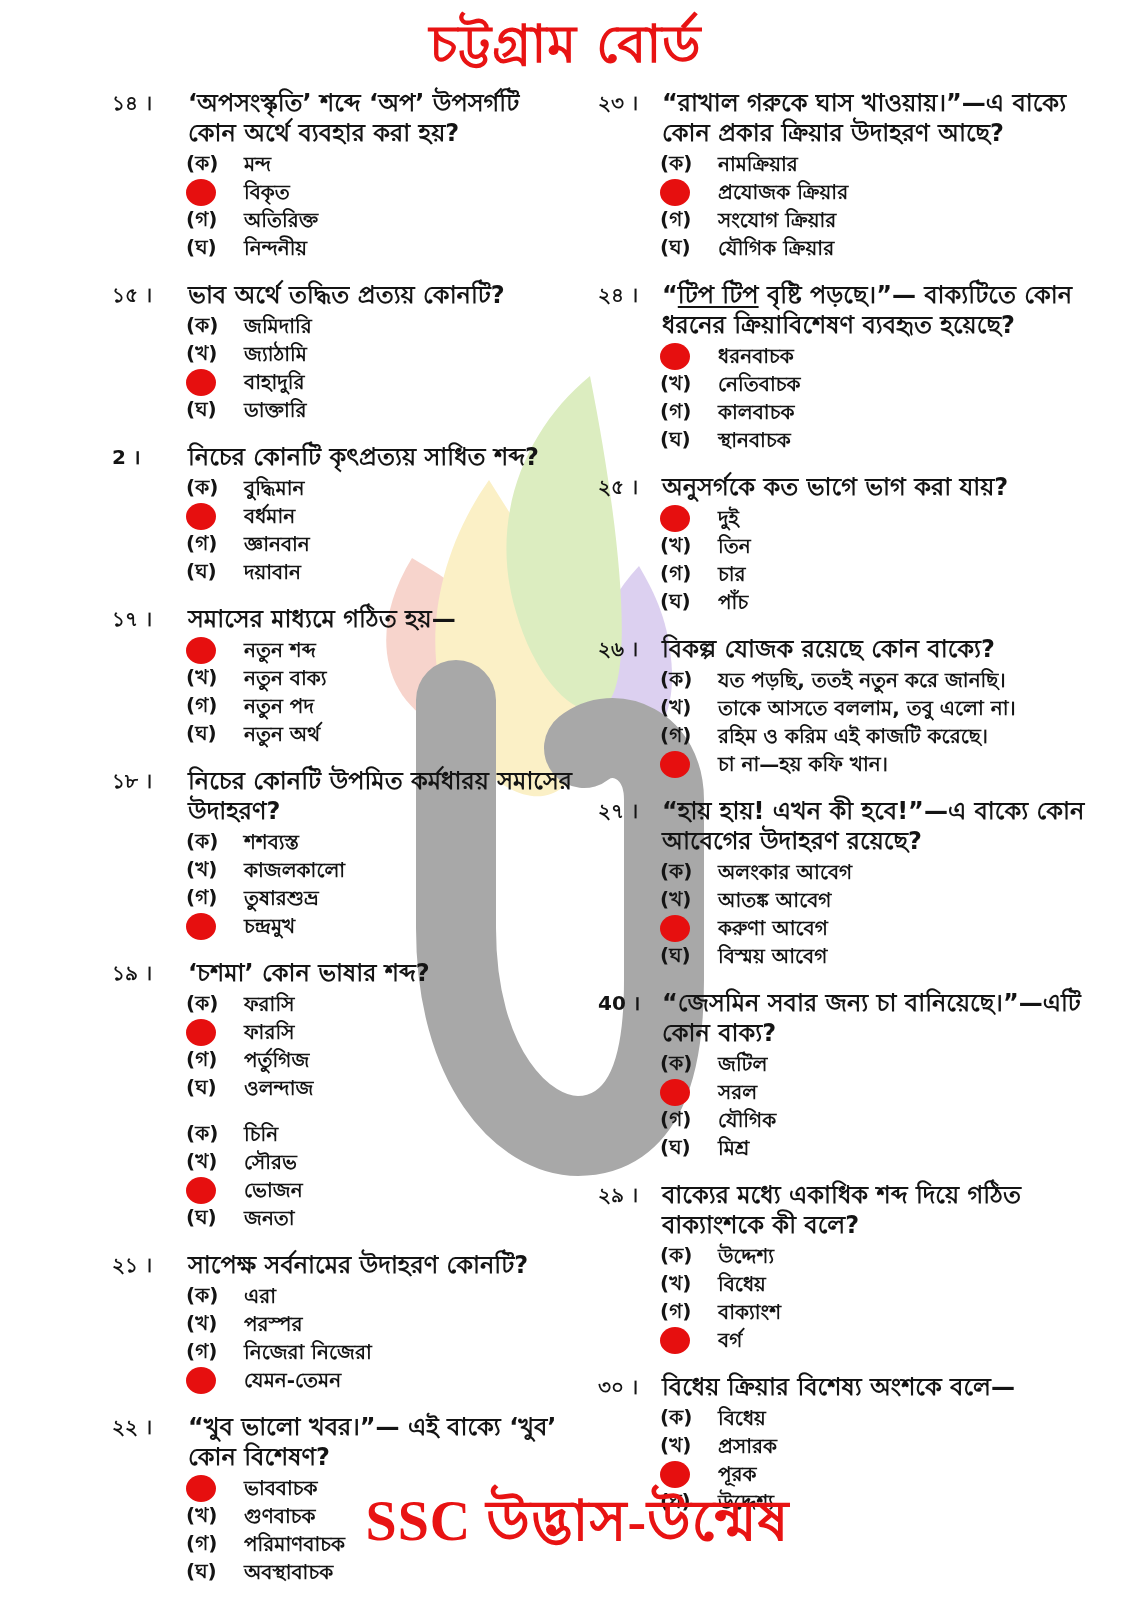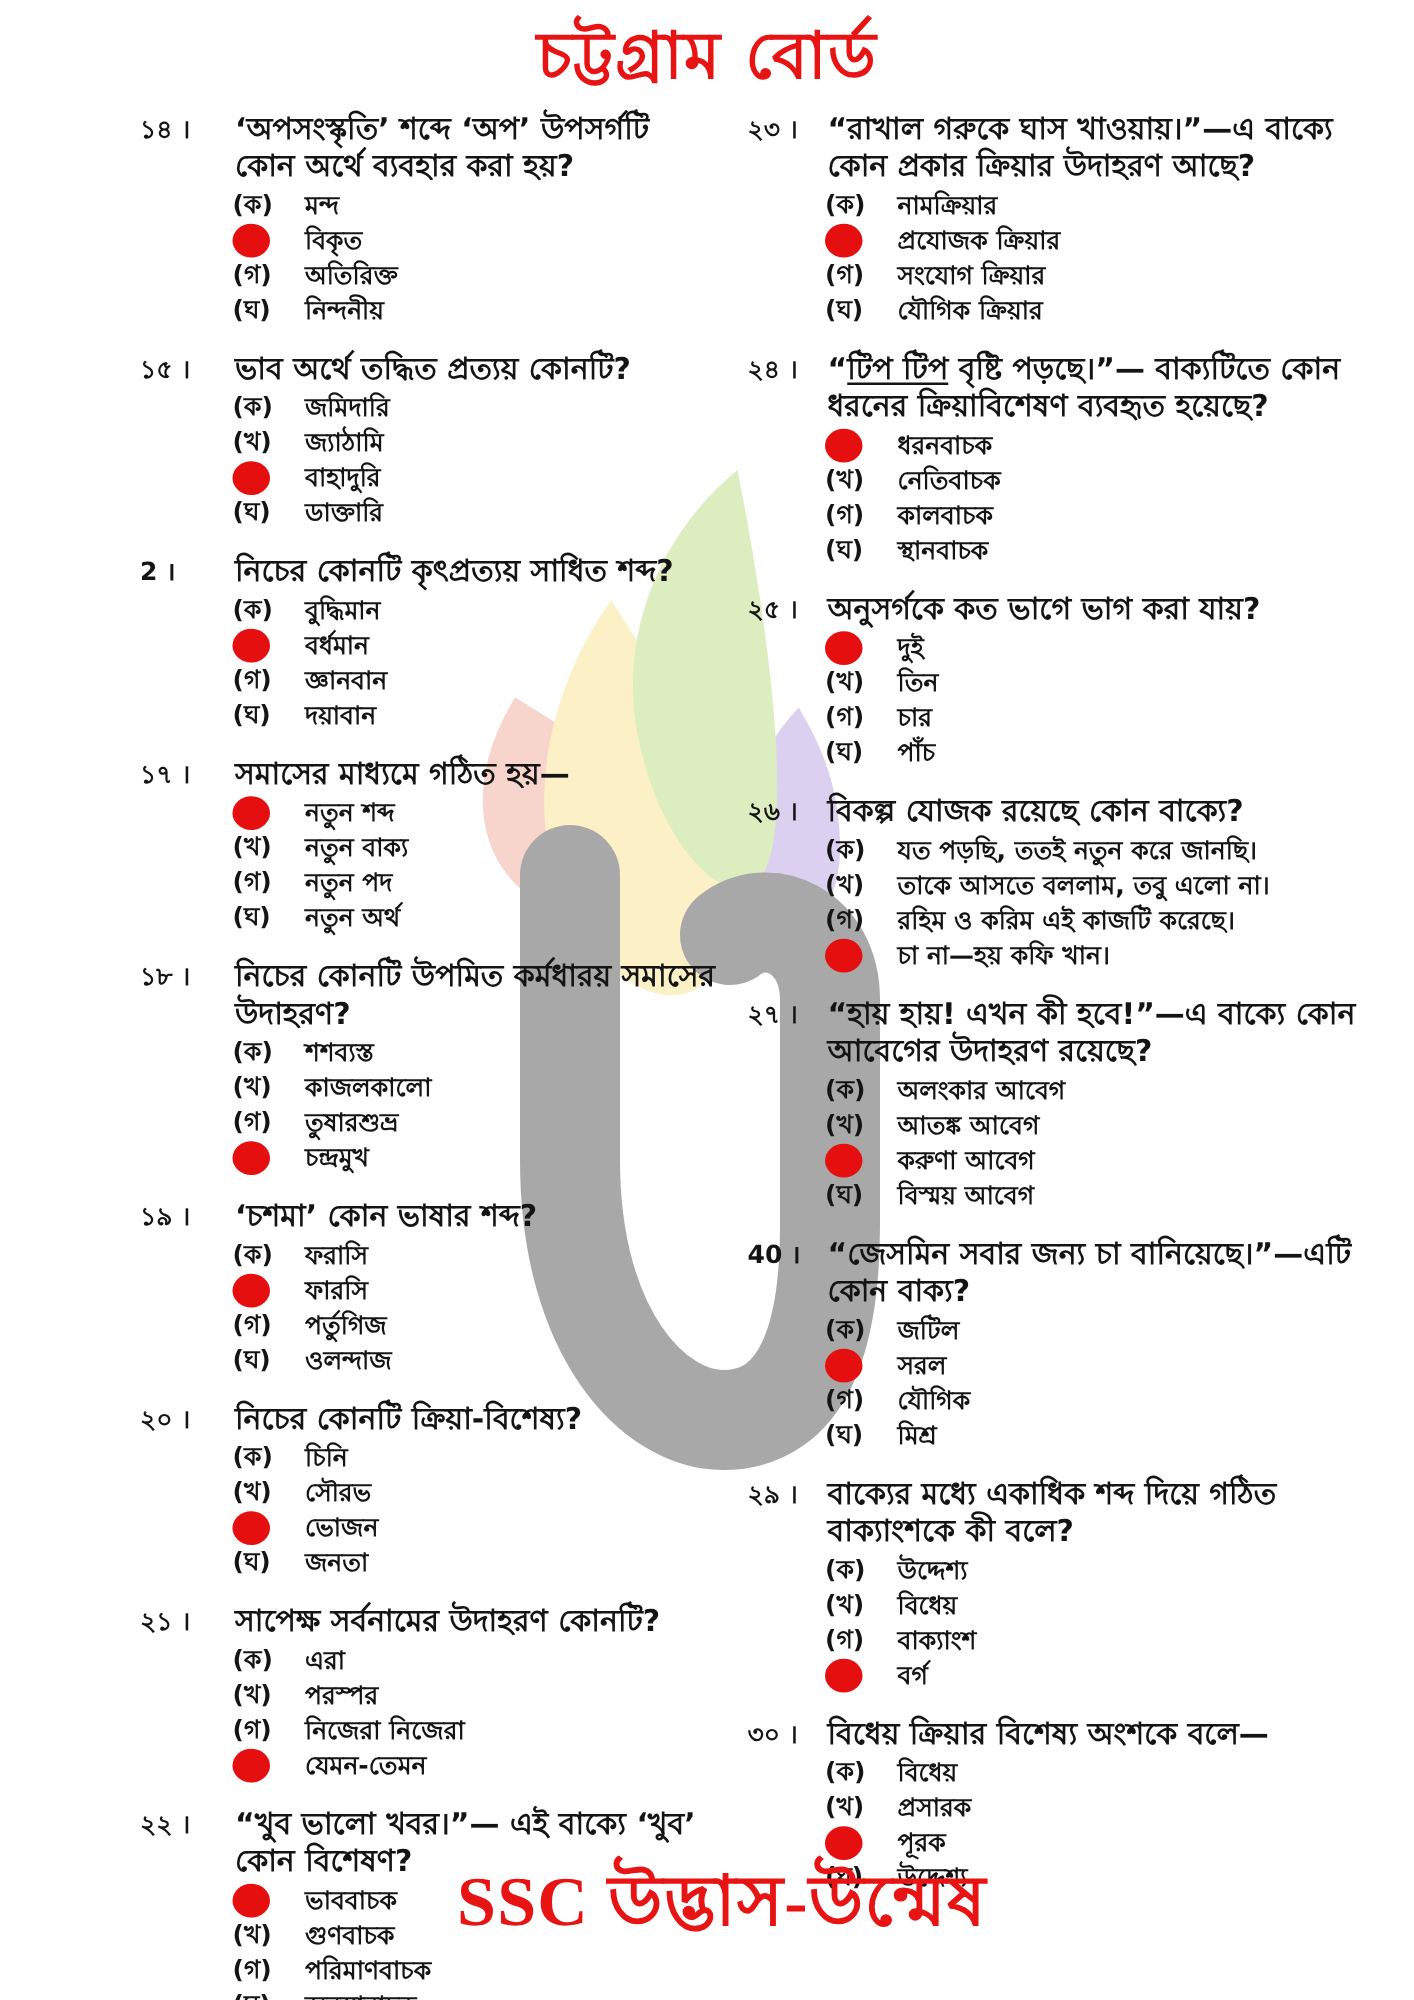--- a/index.html
+++ b/index.html
@@ -257,24 +257,20 @@
         </div>
         <div class="option">
           <span class="opt-label-slot">
             <span class="opt-label">(ঘ)</span>
           </span>
           <span class="opt-text">ওলন্দাজ</span>
         </div>
       </div>
     </div>
     <div class="question">
-      <div class="q-head">
-        <span class="q-no">২০ ।</span>
-        <span class="q-text">নিচের কোনটি ক্রিয়া-বিশেষ্য?</span>
-      </div>
       <div class="options">
         <div class="option">
           <span class="opt-label-slot">
             <span class="opt-label">(ক)</span>
           </span>
           <span class="opt-text">চিনি</span>
         </div>
         <div class="option">
           <span class="opt-label-slot">
             <span class="opt-label">(খ)</span>

